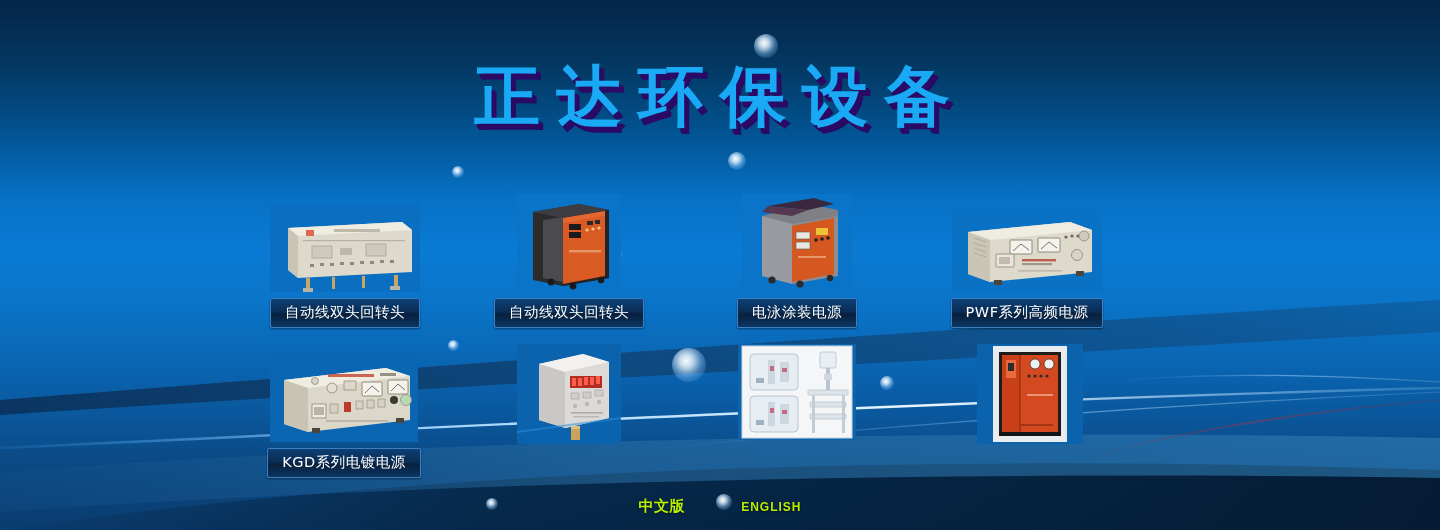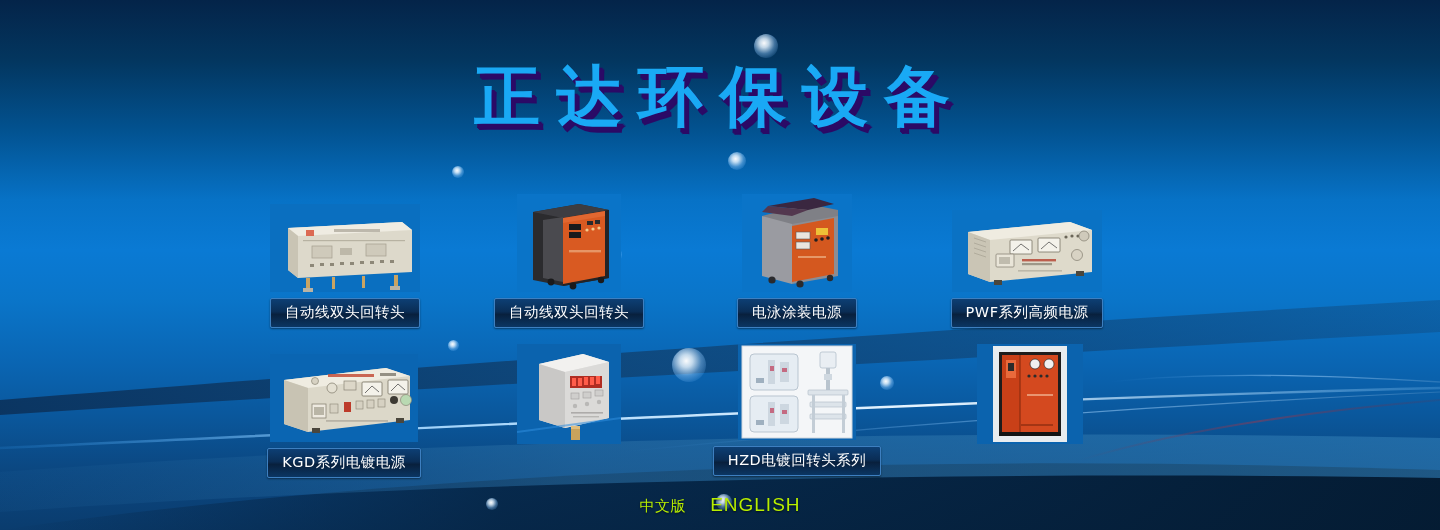--- a/index.html
+++ b/index.html
@@ -75,25 +75,25 @@
     letter-spacing:.5px;
   }
 
   
   #lang{
     position:absolute;left:0;right:0;bottom:14px;
     text-align:center;
     font-size:15px;
   }
   #lang a{
-    color:#b8ee00;text-decoration:none;font-weight:normal;
-    margin:0 10px;letter-spacing:.5px;
+    color:#b8ee00;text-decoration:none;font-weight:bold;
+    margin:0 26px;letter-spacing:.5px;
     text-shadow:0 1px 2px rgba(0,0,0,.6);
   }
-  #lang a.en{font-size:19px;letter-spacing:1px;}
+  #lang a.en{font-size:12px;letter-spacing:1px;}
 </style>
 </head>
 <body>
 
 <div id="stage">
 
   <svg class="swoosh" viewBox="0 0 1440 530" preserveAspectRatio="none">
     <defs>
       <linearGradient id="bandA" x1="0" y1="0" x2="1" y2="0">
         <stop offset="0%" stop-color="#0b2f57" stop-opacity=".85"></stop>
@@ -372,21 +372,20 @@
         <rect x="88" y="24" width="4" height="22" fill="#b9c4ce"></rect>
         <rect x="86" y="30" width="8" height="6" fill="#cfd8e0"></rect>
         <rect x="70" y="46" width="40" height="5" rx="1" fill="#dde4ea" stroke="#b4c0cb" stroke-width=".7"></rect>
         <rect x="72" y="58" width="36" height="5" rx="1" fill="#dde4ea" stroke="#b4c0cb" stroke-width=".7"></rect>
         <rect x="72" y="70" width="36" height="5" rx="1" fill="#dde4ea" stroke="#b4c0cb" stroke-width=".7"></rect>
         <g fill="#c3cdd6">
           <rect x="74" y="51" width="3" height="38"></rect>
             <rect x="104" y="51" width="3" height="38"></rect>
         </g>
       </svg>
-      <span class="caption">HZD电镀回转头系列</span>
     </div>
 
     <div class="cell" style="left:951px;top:344px;width:158px;">
       <svg class="shot" width="106" height="100" viewBox="0 0 106 100">
         <rect x="0" y="0" width="106" height="100" fill="#0b63ae"></rect>
         <rect x="16" y="2" width="74" height="96" fill="#e8ecef"></rect>
         <rect x="22" y="8" width="62" height="84" fill="#1e1c1c"></rect>
         <rect x="25" y="11" width="56" height="78" fill="#d4491f"></rect>
         <rect x="25" y="11" width="18" height="78" fill="#c94018"></rect>
         <line x1="43" y1="11" x2="43" y2="89" stroke="#8e2d10" stroke-width="1.2"></line>

